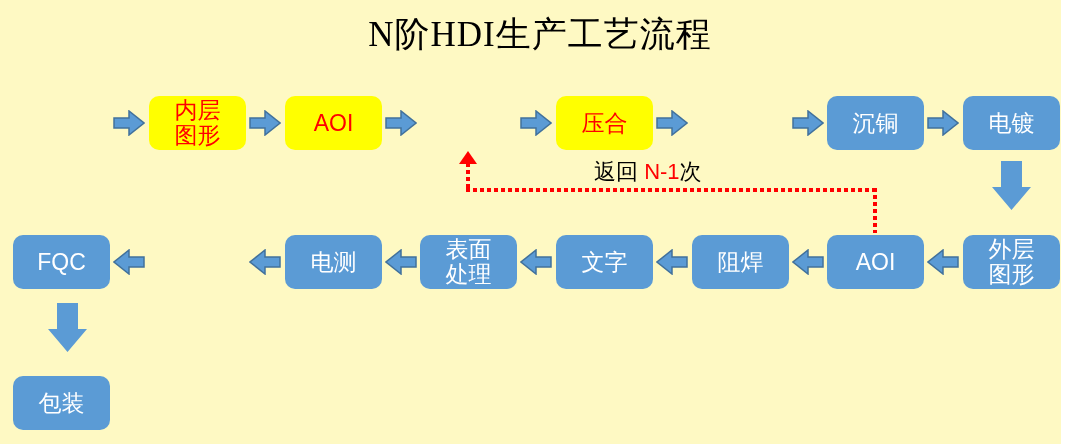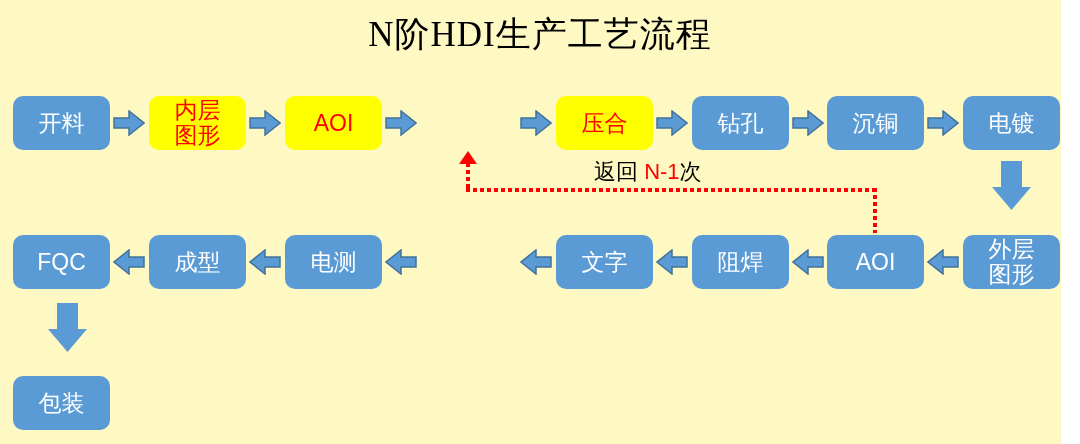--- a/index.html
+++ b/index.html
@@ -50,26 +50,24 @@
   }
   .ret-label .hl{color:#FF0000;margin-top:40px;}
 </style>
 </head>
 <body>
 
 <div class="stage">
 
   <div class="title">N阶HDI生产工艺流程</div>
 
-  <div class="box r1 c0">开料</div>
   <div class="box r1 c1 yellow">内层
 图形</div>
   <div class="box r1 c2 yellow">AOI</div>
   <div class="box r1 c4 yellow">压合</div>
-  <div class="box r1 c5">钻孔</div>
   <div class="box r1 c7">电镀</div>
   <div class="box r1 c6">沉铜</div>
 
   <span class="arr r1 a0"><svg width="32" height="26" viewBox="0 0 32 26">
         <polygon points="1,8 16,8 16,1 31,13 16,25 16,18 1,18" fill="#5B9BD5" stroke="#41719C" stroke-width="1.5"></polygon>
       </svg></span>
   <span class="arr r1 a1"><svg width="32" height="26" viewBox="0 0 32 26">
         <polygon points="1,8 16,8 16,1 31,13 16,25 16,18 1,18" fill="#5B9BD5" stroke="#41719C" stroke-width="1.5"></polygon>
       </svg></span>
   <span class="arr r1 a2"><svg width="32" height="26" viewBox="0 0 32 26">
@@ -86,22 +84,23 @@
       </svg></span>
   <span class="arr r1 a6"><svg width="32" height="26" viewBox="0 0 32 26">
         <polygon points="1,8 16,8 16,1 31,13 16,25 16,18 1,18" fill="#5B9BD5" stroke="#41719C" stroke-width="1.5"></polygon>
       </svg></span>
 
   <span class="arr-down down-right"><svg width="40" height="50" viewBox="0 0 40 50">
         <polygon points="9,0 30,0 30,26 39,26 19.5,49 0,26 9,26" fill="#5B9BD5"></polygon>
       </svg></span>
 
   <div class="box r2 c0">FQC</div>
-  <div class="box r2 c1">成型</div>
   <div class="box r2 c2">电测</div>
+  <div class="box r2 c3">表面
+处理</div>
   <div class="box r2 c5">阻焊</div>
   <div class="box r2 c4">文字</div>
   <div class="box r2 c6">AOI</div>
   <div class="box r2 c7">外层
 图形</div>
 
   <span class="arr r2 a0"><svg width="32" height="26" viewBox="0 0 32 26">
         <polygon points="31,8 16,8 16,1 1,13 16,25 16,18 31,18" fill="#5B9BD5" stroke="#41719C" stroke-width="1.5"></polygon>
       </svg></span>
   <span class="arr r2 a1"><svg width="32" height="26" viewBox="0 0 32 26">

